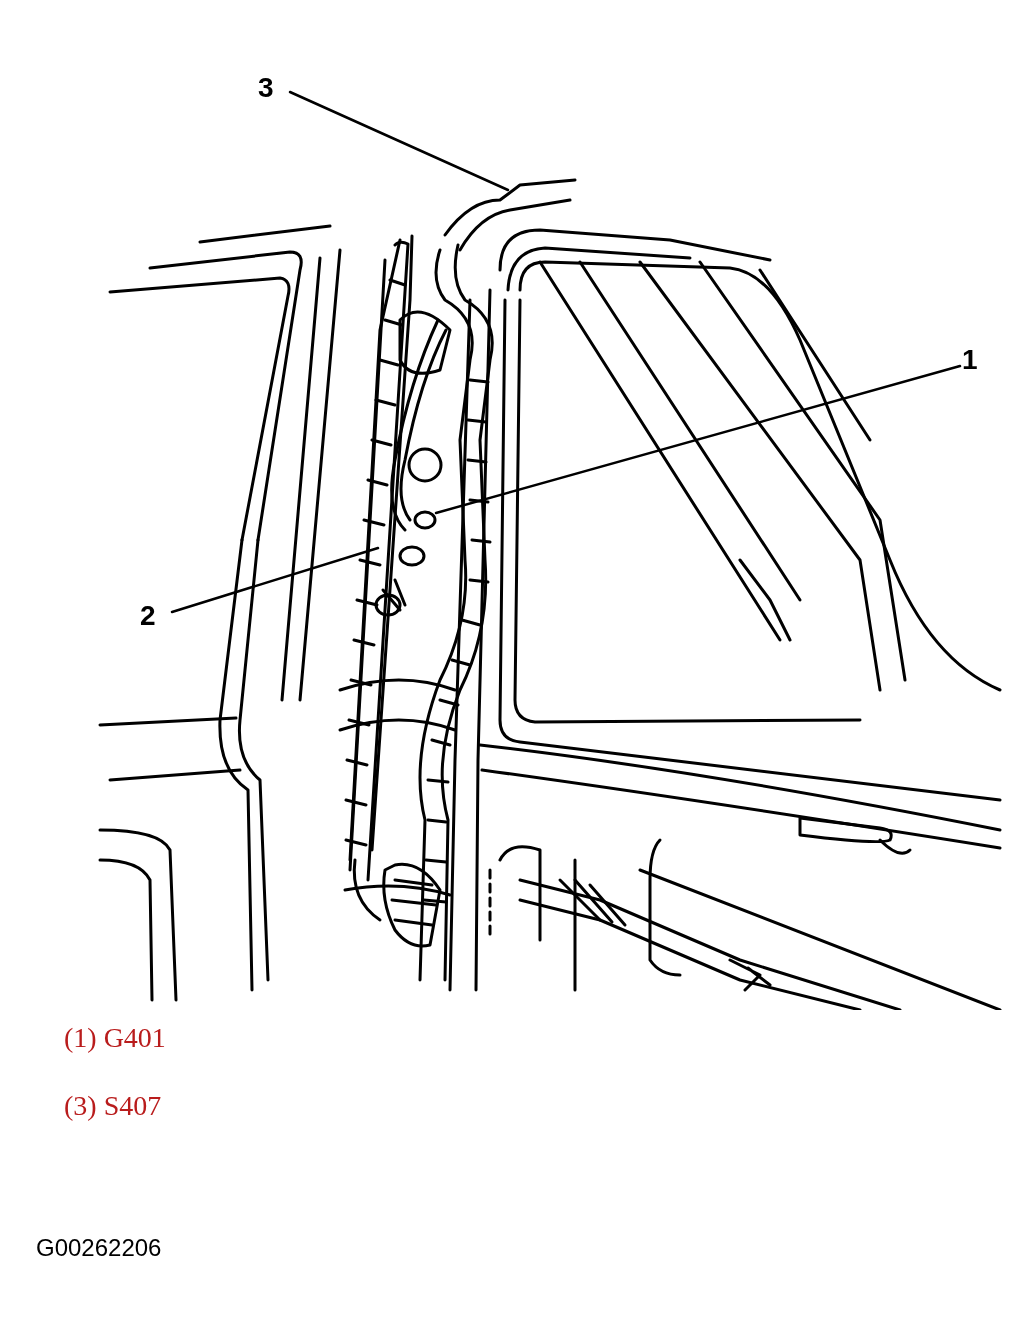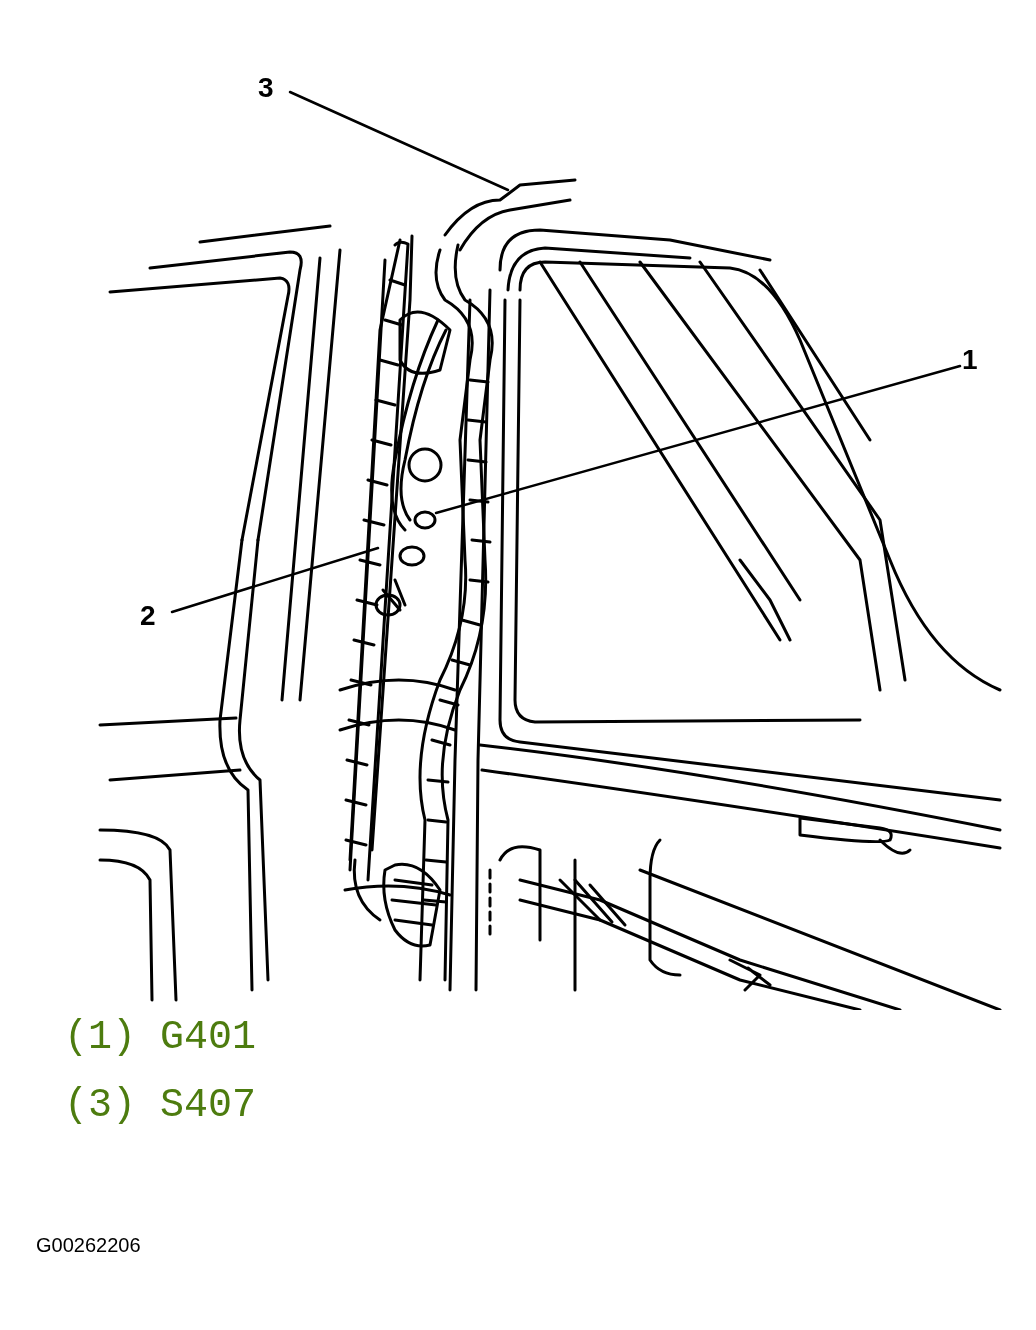--- a/index.html
+++ b/index.html
@@ -1,21 +1,21 @@
 <!DOCTYPE html>
 <html><head>
 <meta charset="utf-8">
 <style>
   html, body { margin:0; padding:0; background:#ffffff; }
   body { width:1036px; height:1330px; position:relative; overflow:hidden; }
   .drawing { position:absolute; left:0; top:0; width:1036px; height:1010px; }
   .callout-num { position:absolute; font-family:"Liberation Sans", sans-serif; font-weight:bold; font-size:28px; color:#000; }
   .legend { position:absolute; left:64px; top:1012px; }
-  .legend-item { font-family:Liberation Mono, monospace; font-size:40px; color:#4d7c0f; height:68px; line-height:52px; }
-  .fig-id { position:absolute; left:36px; top:1234px; font-family:"Liberation Sans", sans-serif; font-size:20px; color:#000; }
+  .legend-item { font-family:Liberation Serif, serif; font-size:28px; color:#b91c1c; height:68px; line-height:52px; }
+  .fig-id { position:absolute; left:36px; top:1234px; font-family:"Liberation Sans", sans-serif; font-size:24px; color:#000; }
 </style>
 </head>
 <body>
 
 <svg class="drawing" viewBox="0 0 1036 1010" xmlns="http://www.w3.org/2000/svg" fill="none" stroke="#000" stroke-width="3" stroke-linecap="round" stroke-linejoin="round">
 
   <g>
     <path d="M200 242 L330 226"></path>
     <path d="M150 268 L290 252 Q305 252 300 270 L258 540"></path>
     <path d="M110 292 L280 278 Q292 280 288 296 L242 540"></path>

